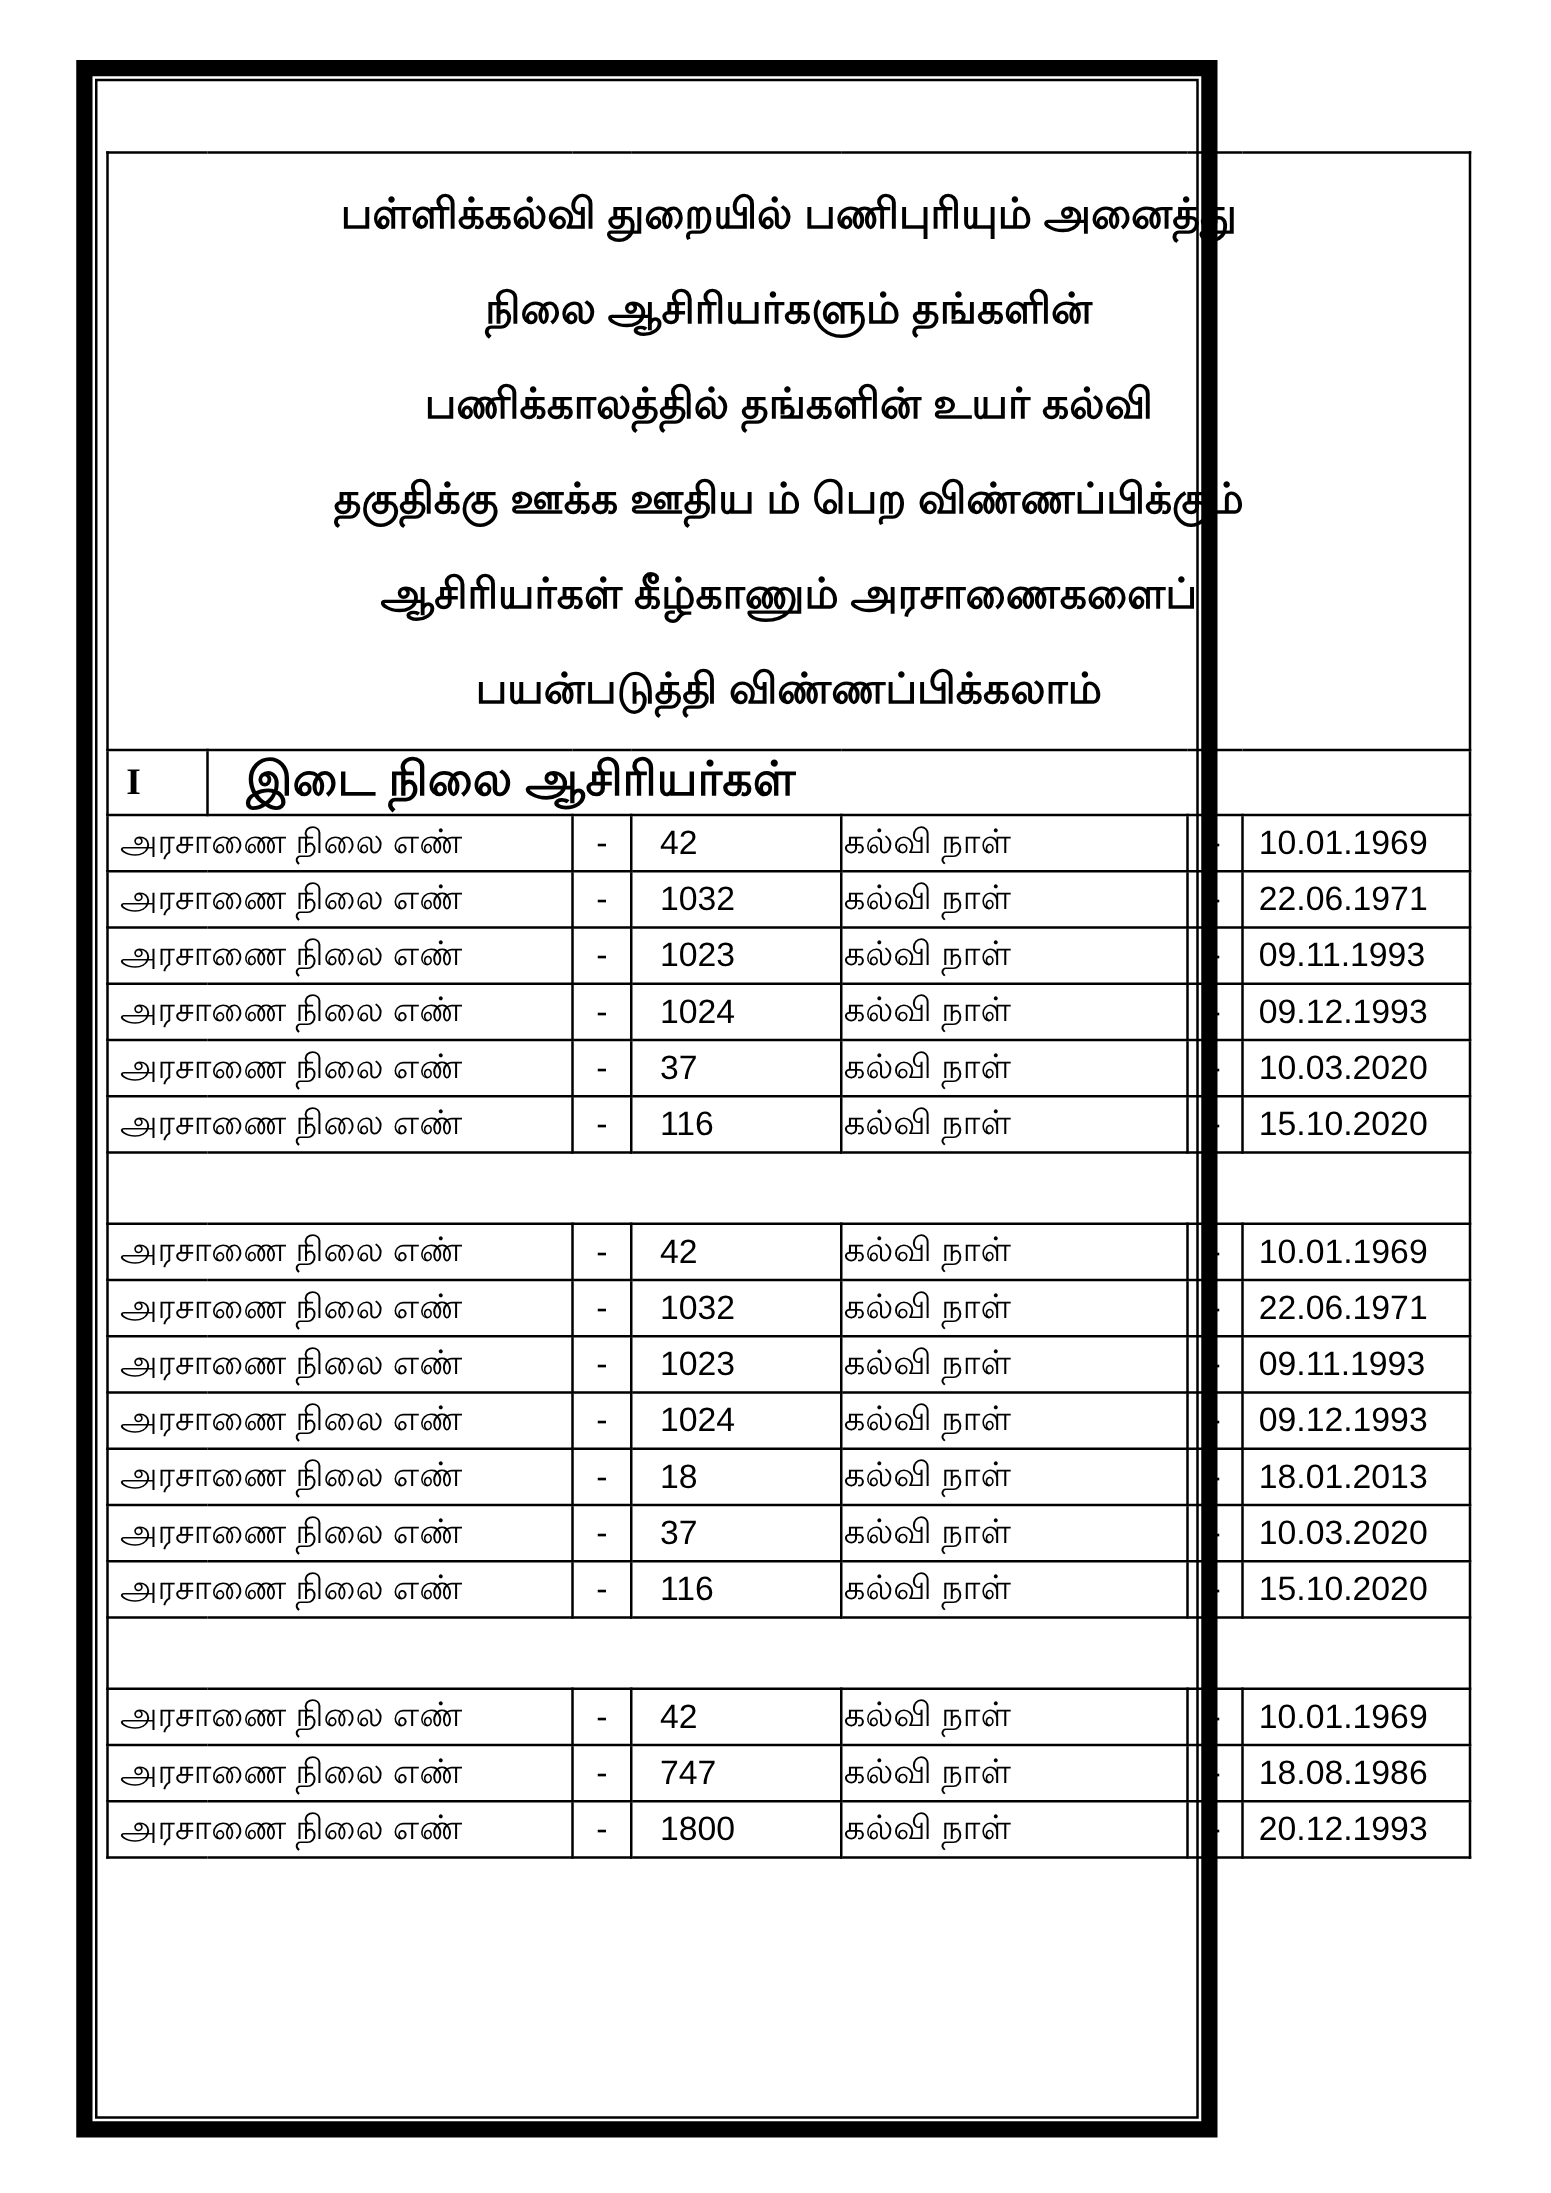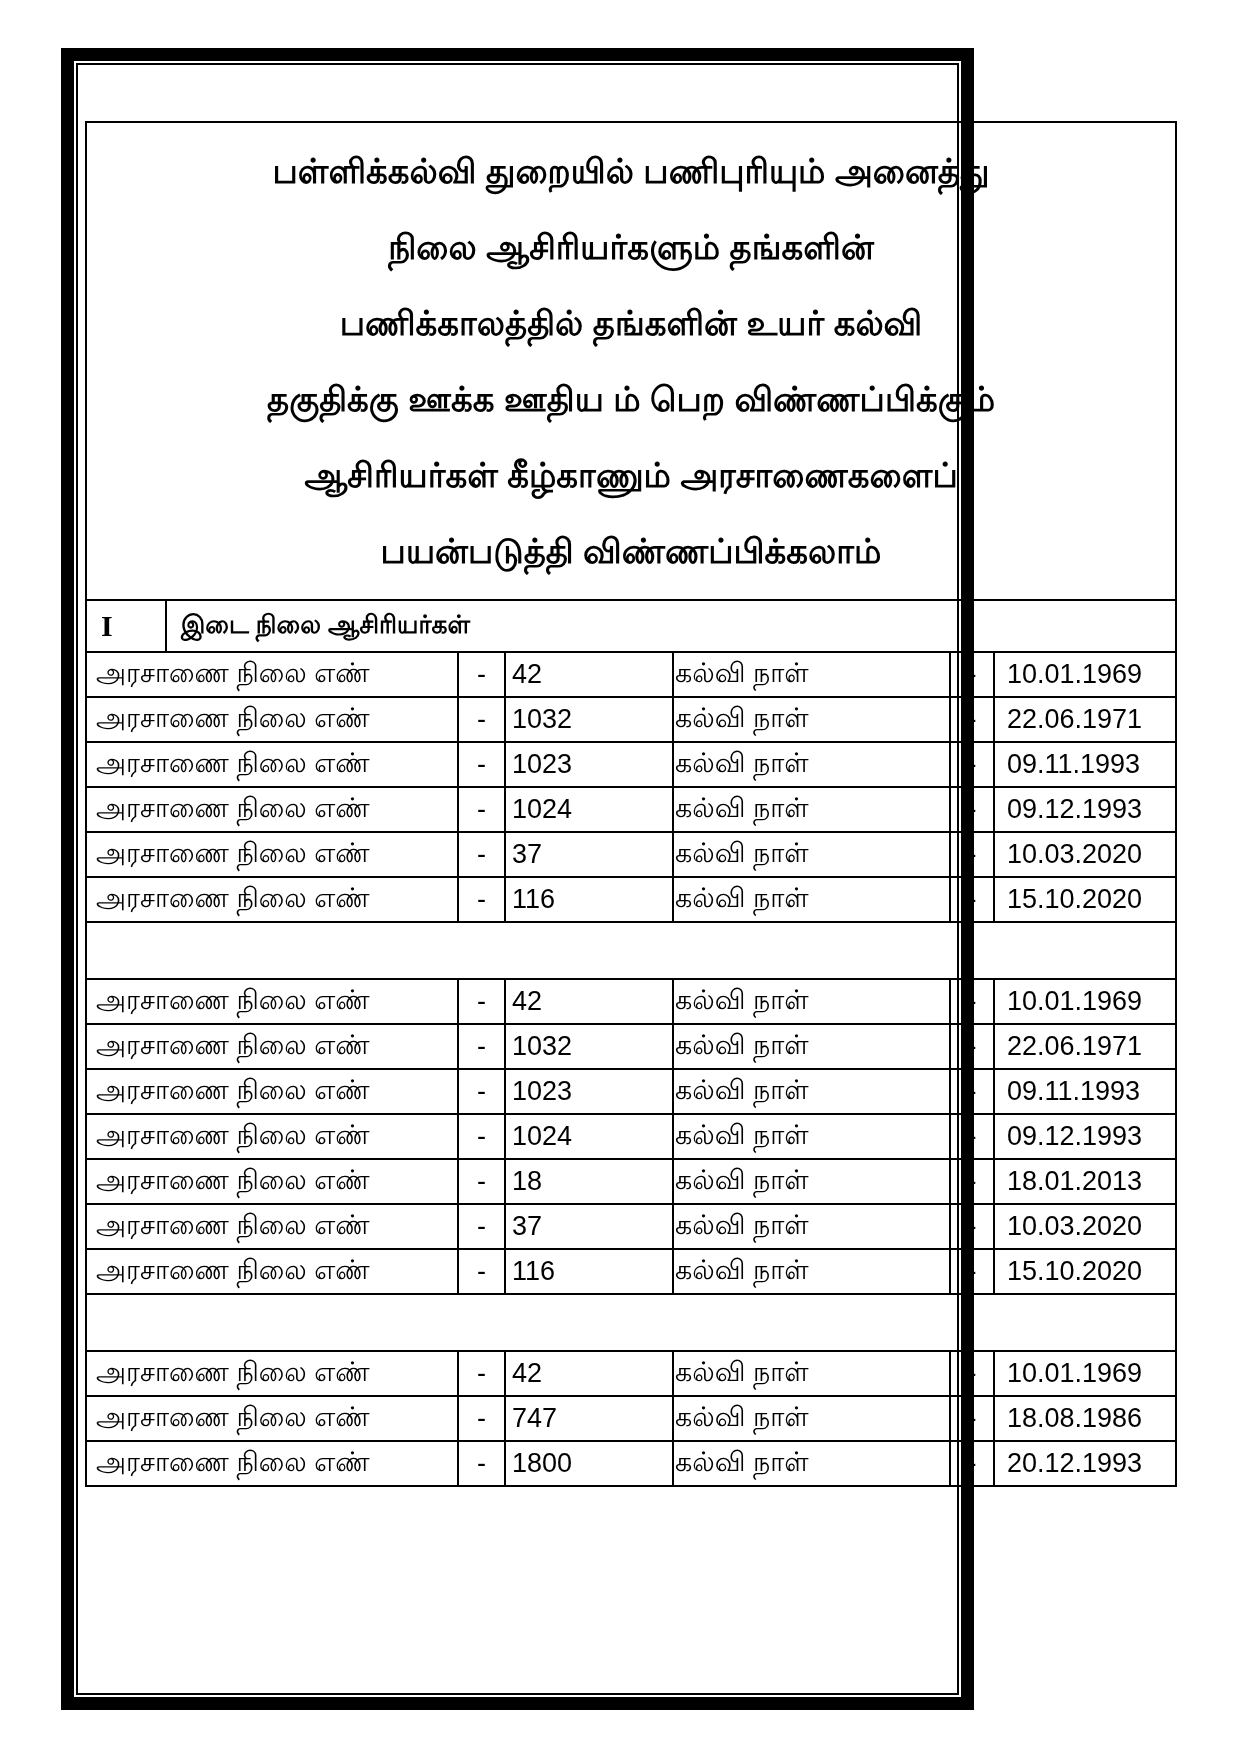--- a/index.html
+++ b/index.html
@@ -59,28 +59,28 @@
   }
   .section-header-row td { height: 52px; }
   .numeral-cell {
     font-family: "Liberation Serif", serif;
     font-weight: bold;
     font-size: 30px;
     padding-left: 14px;
   }
   .section-name-cell {
     font-weight: bold;
-    font-size: 25px;
-    padding-left: 14px;
+    font-size: 38px;
+    padding-left: 30px;
     white-space: nowrap;
   }
   .data-row td { height: 45px; font-size: 27px; }
   .label-cell  { padding-left: 9px; white-space: nowrap; border-radius: 17px; }
   .dash-cell   { text-align: center; font-size: 24px; }
-  .number-cell { padding-left: 6px; font-size: 26px; }
+  .number-cell { padding-left: 22px; font-size: 26px; }
   .kalvi-cell  { text-align: left; white-space: nowrap; }
   .date-cell   { padding-left: 12px; font-size: 26px; white-space: nowrap; }
   .spacer-row td { height: 57px; }
 </style>
 </head>
 <body>
 
 <div class="page">
   <div class="frame-outer">
     <div class="frame-inner">

